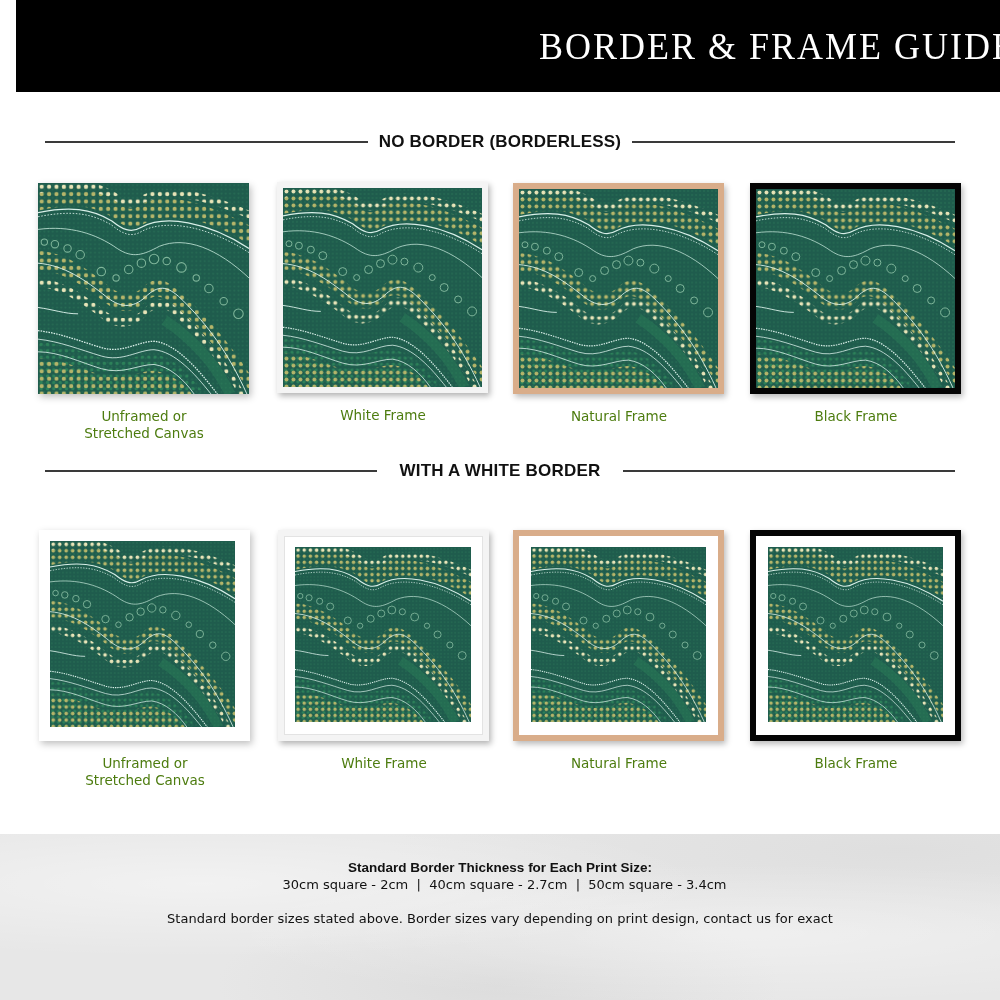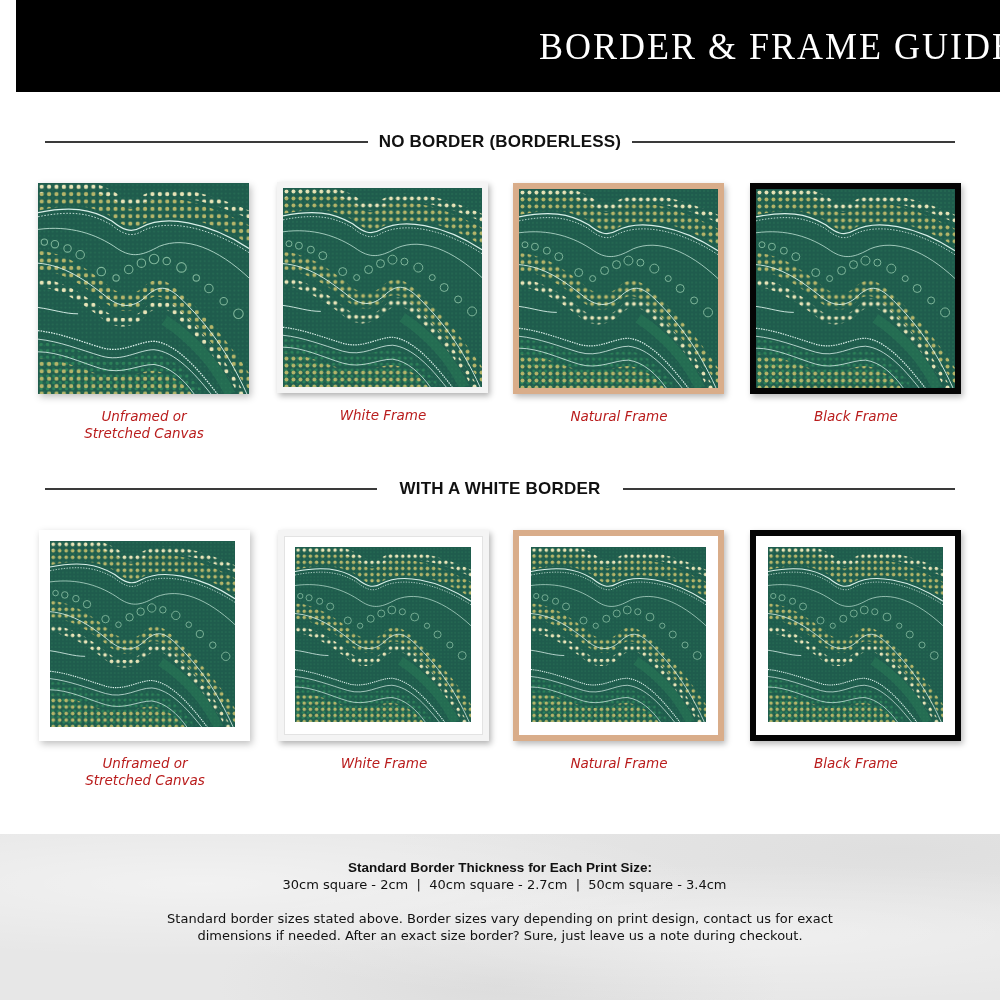--- a/index.html
+++ b/index.html
@@ -35,21 +35,21 @@
   .frame.natural { background: #ffffff; border: 6px solid #d9ad8a; }
   .frame.black { background: #ffffff; border: 6px solid #050505; }
 
   .art {
     position: absolute; overflow: hidden; background: #1f5c4d;
   }
   .art svg { display: block; width: 100%; height: 100%; }
 
   .caption {
     margin-top: 14px; text-align: center; font-size: 13.5px; line-height: 17px;
-    color: #b91c1c; font-family: "DejaVu Sans", sans-serif; font-style: italic;
+    color: #4d7c0f; font-family: "DejaVu Sans", sans-serif;
   }
 
   .footer {
     position: absolute; left: 0; top: 834px; width: 1000px; height: 166px;
     background: #e7e7e7;
     background-image:
       radial-gradient(ellipse at 20% 30%, rgba(255,255,255,0.45), transparent 45%),
       radial-gradient(ellipse at 75% 60%, rgba(255,255,255,0.35), transparent 50%),
       radial-gradient(ellipse at 50% 90%, rgba(200,200,200,0.35), transparent 40%),
       radial-gradient(ellipse at 90% 10%, rgba(210,210,210,0.4), transparent 40%);
@@ -175,21 +175,21 @@
       <svg viewBox="0 0 200 200" preserveAspectRatio="none">
           <use href="#artwork"></use>
         </svg>
     </div>
   </div>
   <div class="caption">
     <div>Black Frame</div>
   </div>
 </div>
 
-<div class="section-heading" style="top:477px;gap:12px;">
+<div class="section-heading" style="top:459px;gap:12px;">
   <div class="rule"></div>
   <span class="label">WITH A WHITE BORDER</span>
   <div class="rule"></div>
 </div>
 
 <div class="item" style="left:39px; top:530px;">
   <div class="frame unframed" style="background:#ffffff;">
     <div class="art" style="left:11px;top:11px;width:185px;height:186px;">
       <svg viewBox="0 0 200 200" preserveAspectRatio="none">
           <use href="#artwork"></use>
@@ -239,15 +239,14 @@
   <div class="caption">
     <div>Black Frame</div>
   </div>
 </div>
 
 <div class="footer">
   <div class="ft-title">Standard Border Thickness for Each Print Size:</div>
   <div class="ft-line" style="white-space:pre;margin-left:9px;">30cm square - 2cm  |  40cm square - 2.7cm  |  50cm square - 3.4cm</div>
   <div class="ft-note">
     <div>Standard border sizes stated above. Border sizes vary depending on print design, contact us for exact</div>
-    <div>dimensions if needed. After an exact size border? Sure, just leave us a note during checkout.</div>
   </div>
 </div>
 
 </body></html>

